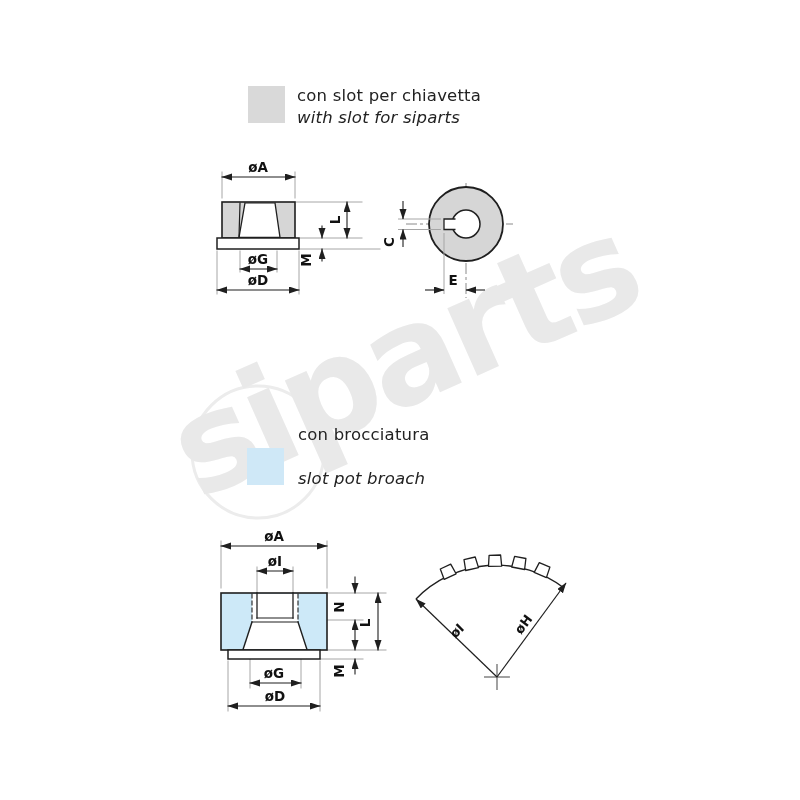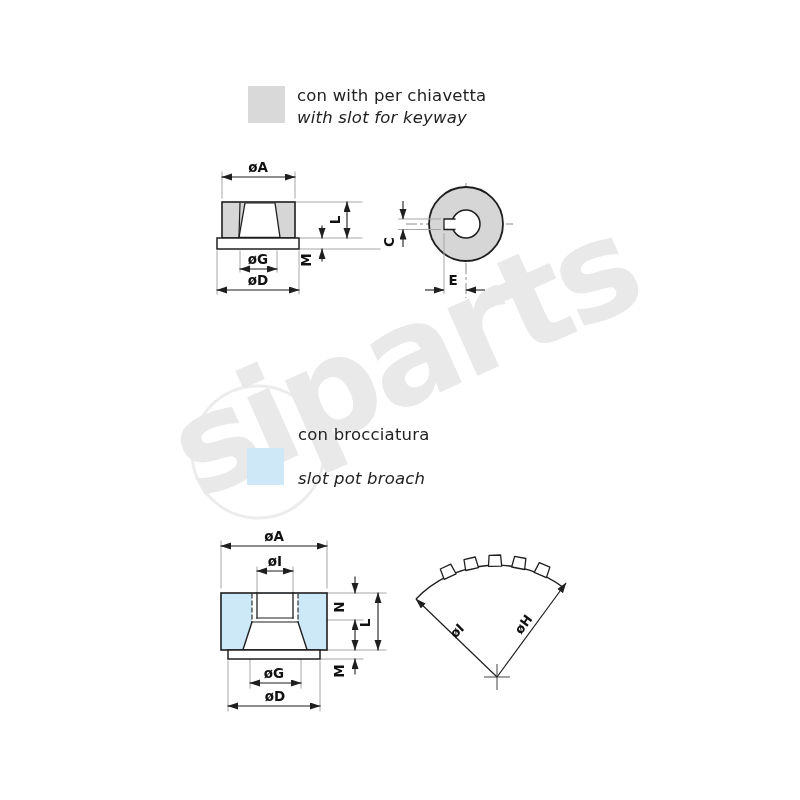--- a/index.html
+++ b/index.html
@@ -163,22 +163,22 @@
       <path d="M497,677 L416,599" marker-end="url(#ahe)"></path>
       <path d="M497,677 L566,583" marker-end="url(#ahe)"></path>
     </g>
     <text class="dim-s" text-anchor="middle" transform="translate(460,634) rotate(-45)">øI</text>
     <text class="dim-s" text-anchor="middle" transform="translate(527,627) rotate(-53)">øH</text>
   </g>
 </svg>
 
   <div class="caption">
     <div class="swatch swatch-gray" style="left:248px;top:86px;"></div>
-    <div class="cap-text" style="left:297px;top:85px;">con with per chiavetta</div>
-    <div class="cap-text cap-en" style="left:297px;top:107px;">with slot for keyway</div>
+    <div class="cap-text" style="left:297px;top:85px;">con slot per chiavetta</div>
+    <div class="cap-text cap-en" style="left:297px;top:107px;">with slot for siparts</div>
   </div>
 
   <div class="caption">
     <div class="swatch swatch-blue" style="left:247px;top:448px;"></div>
     <div class="cap-text" style="left:298px;top:424px;">con brocciatura</div>
     <div class="cap-text cap-en" style="left:298px;top:468px;">slot pot broach</div>
   </div>
 
 </div>
 

